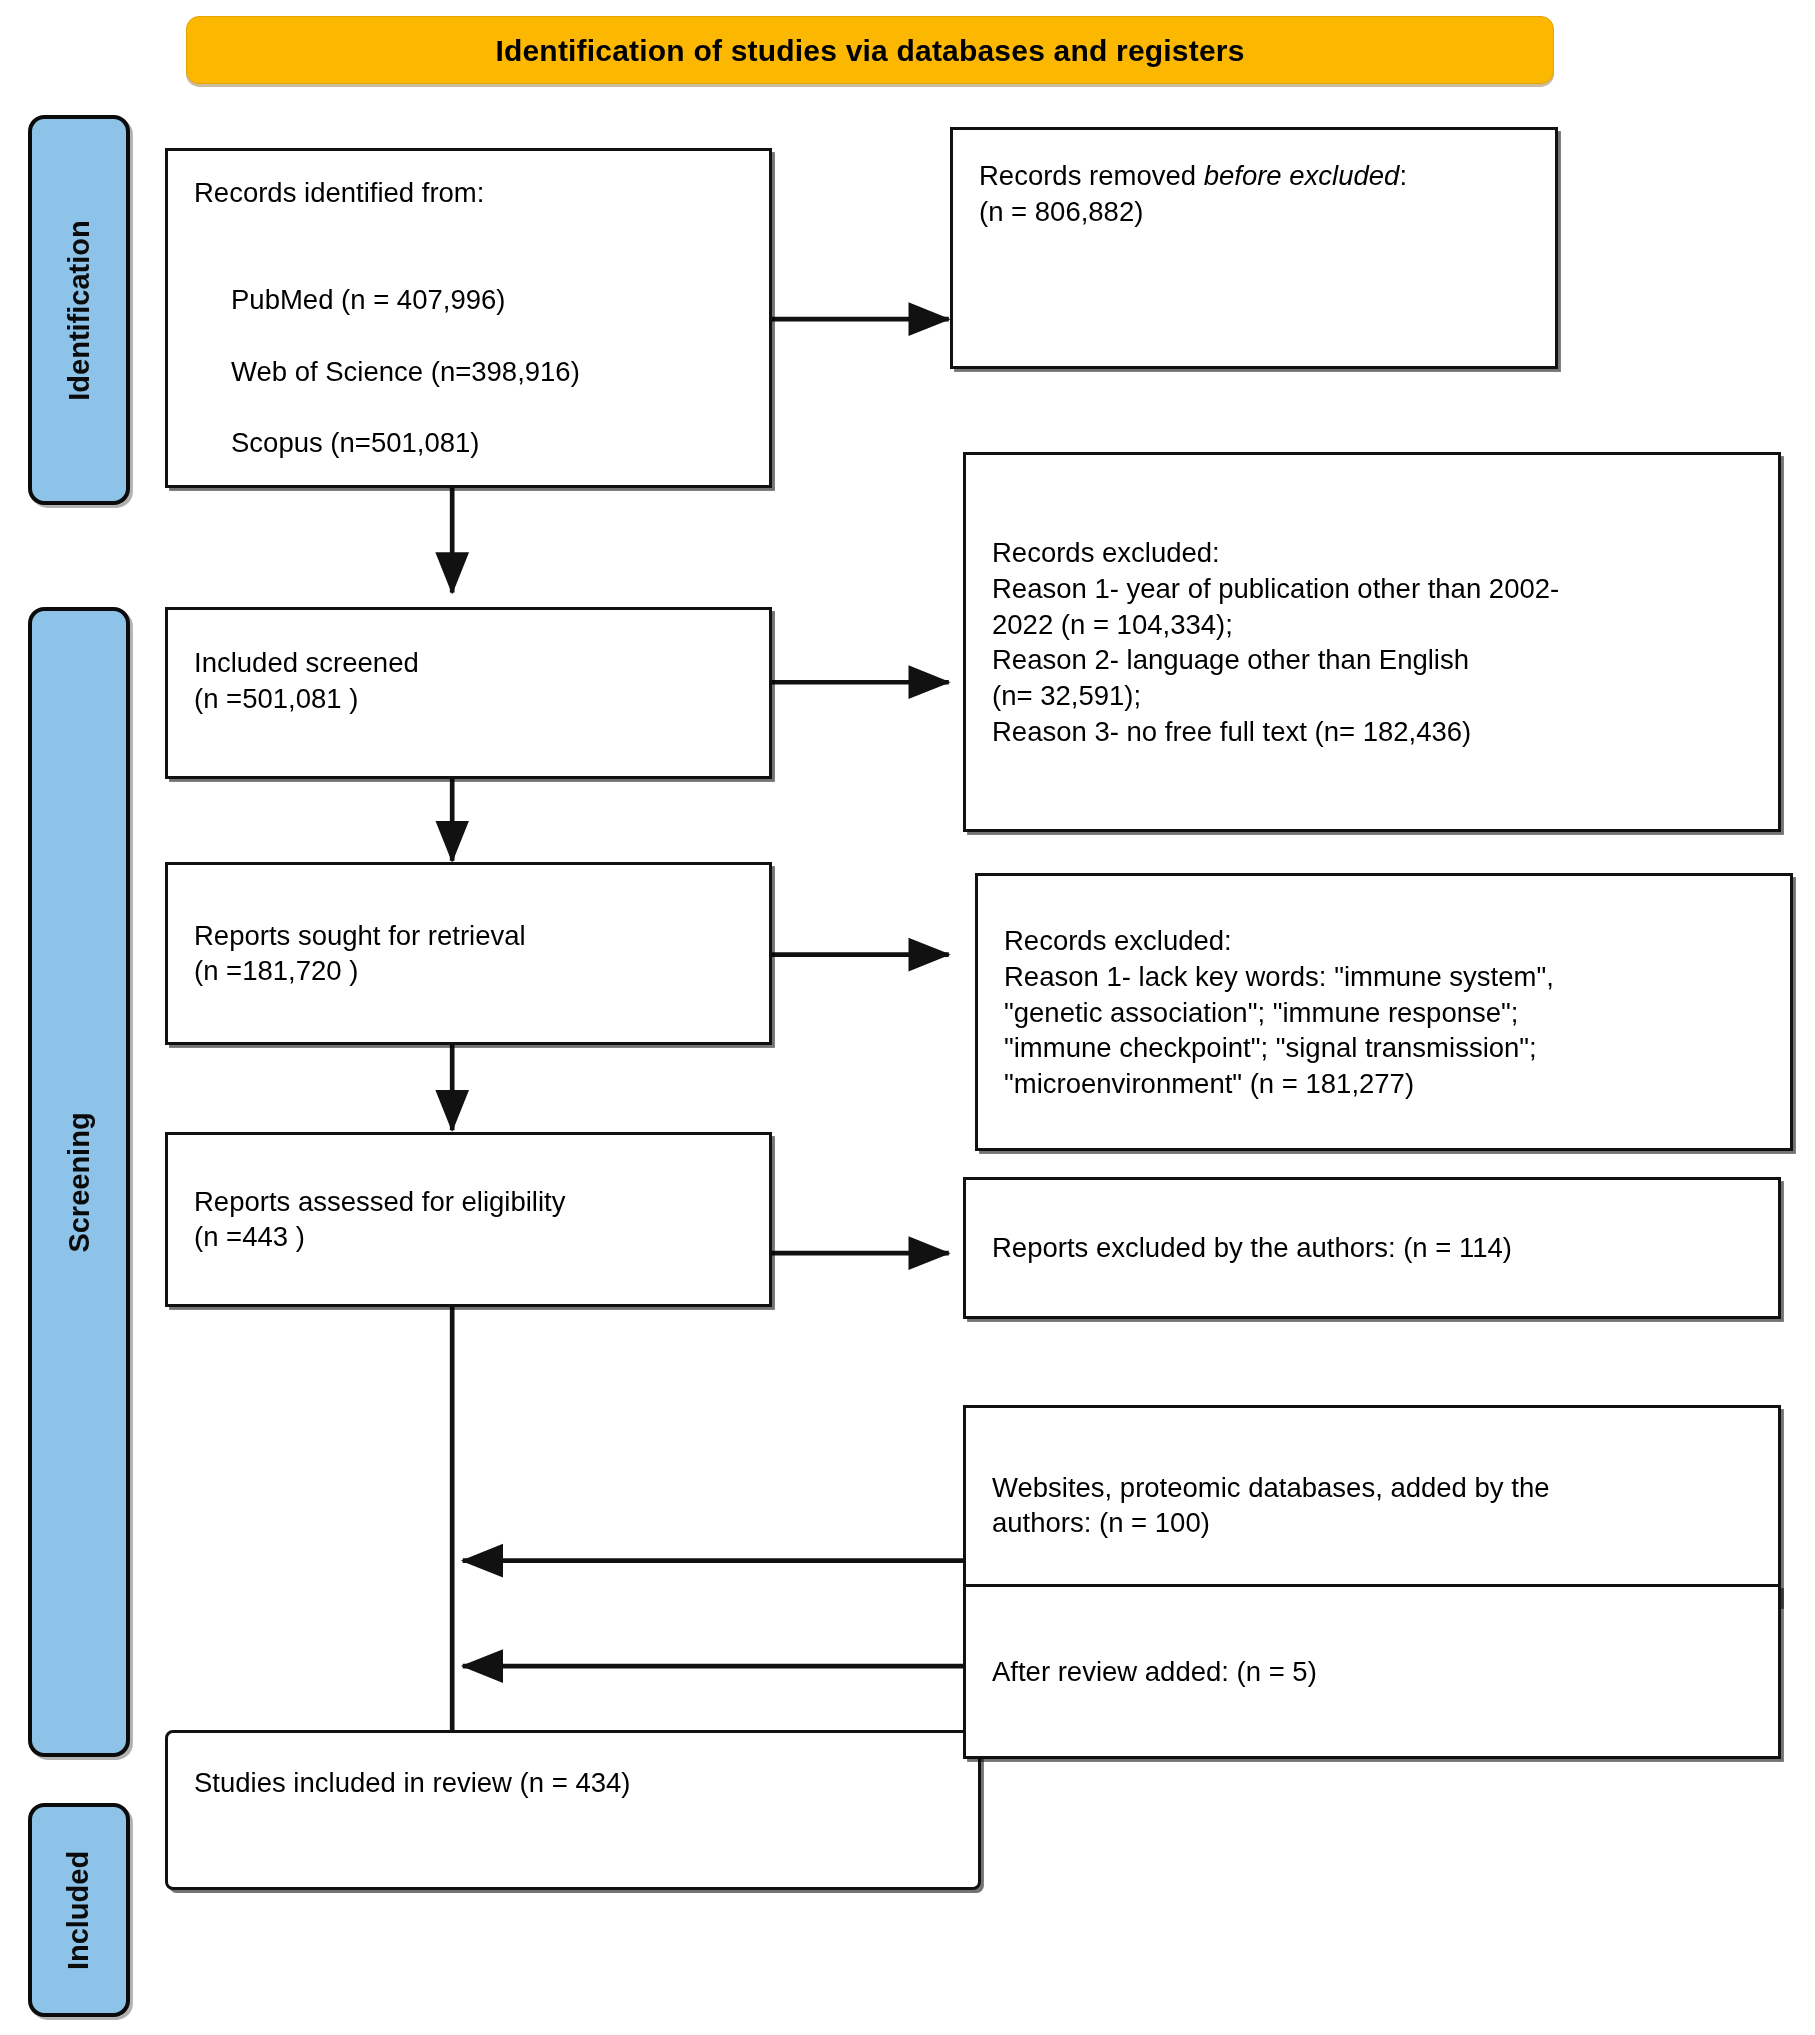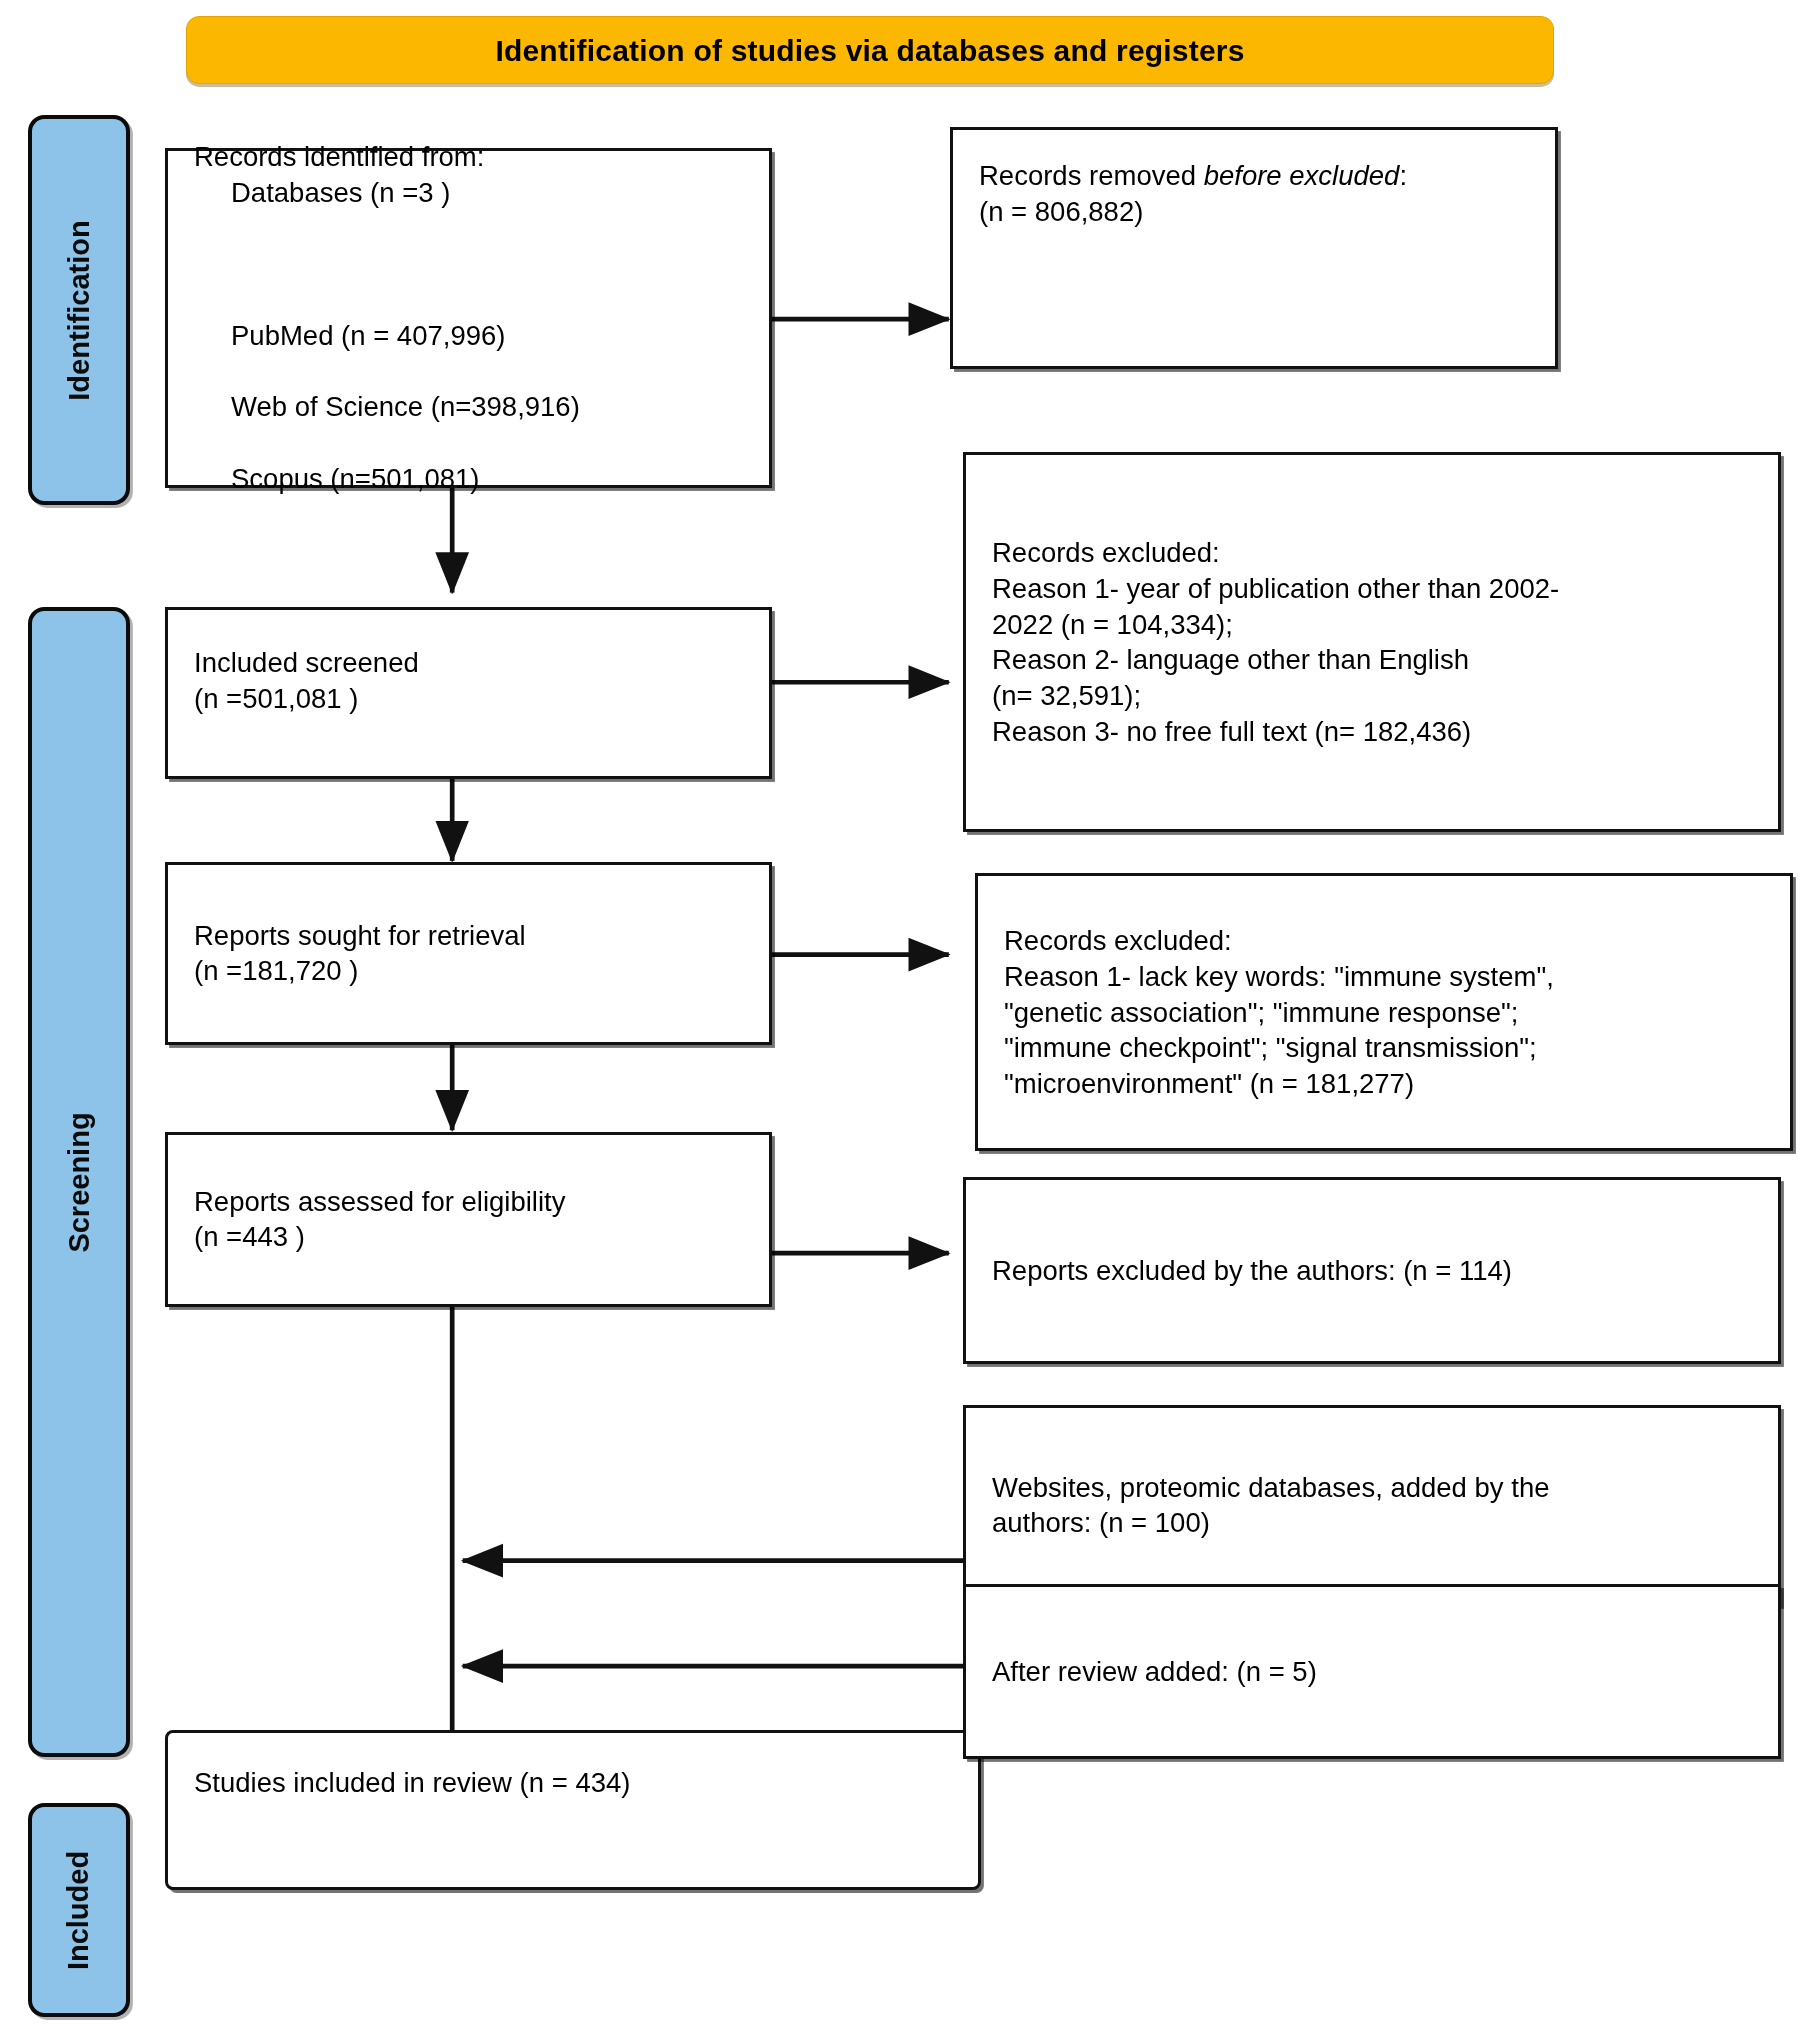--- a/index.html
+++ b/index.html
@@ -101,21 +101,20 @@
       <line x1="772" y1="2228" x2="772" y2="3090" marker-end="url(#ar)"></line>
 
       <line x1="1660" y1="2665" x2="790" y2="2665" marker-end="url(#ar)"></line>
 
       <line x1="1660" y1="2845" x2="790" y2="2845" marker-end="url(#ar)"></line>
     </g>
   </svg>
 
   <div class="box" style="left:165px;top:148px;width:607px;height:340px;">
     <div class="box-text vcenter"><span>Records identified from:</span>
-<span class="indent">Databases (n =3 )</span>
 <span class="indent">&nbsp;</span>
 <span class="indent">PubMed (n = 407,996)</span>
 <span class="indent">Web of Science (n=398,916)</span>
 <span class="indent">Scopus (n=501,081)</span></div>
   </div>
 
   <div class="box" style="left:165px;top:607px;width:607px;height:172px;">
     <div class="box-text" style="top:35px;"><span>Included screened</span>
 <span>(n =501,081 )</span></div>
   </div>
@@ -149,21 +148,21 @@
   </div>
 
   <div class="box" style="left:963px;top:873px;width:818px;height:278px;margin-left:12px;">
     <div class="box-text vcenter"><span>Records excluded:</span>
 <span>Reason 1- lack key words: "immune system",</span>
 <span>"genetic association"; "immune response";</span>
 <span>"immune checkpoint"; "signal transmission";</span>
 <span>"microenvironment" (n = 181,277)</span></div>
   </div>
 
-  <div class="box" style="left:963px;top:1177px;width:818px;height:187px;padding-left:20px;">
+  <div class="box" style="left:963px;top:1177px;width:818px;height:142px;padding-left:20px;">
     <div class="box-text vcenter"><span>Reports excluded by the authors: (n = 114)</span></div>
   </div>
 
   <div class="box" style="left:963px;top:1405px;width:818px;height:201px;">
     <div class="box-text vcenter"><span>Websites, proteomic databases, added by the</span>
 <span>authors: (n = 100)</span></div>
   </div>
 
   <div class="box" style="left:963px;top:1584px;width:818px;height:175px;">
     <div class="box-text vcenter"><span>After review added: (n = 5)</span></div>

